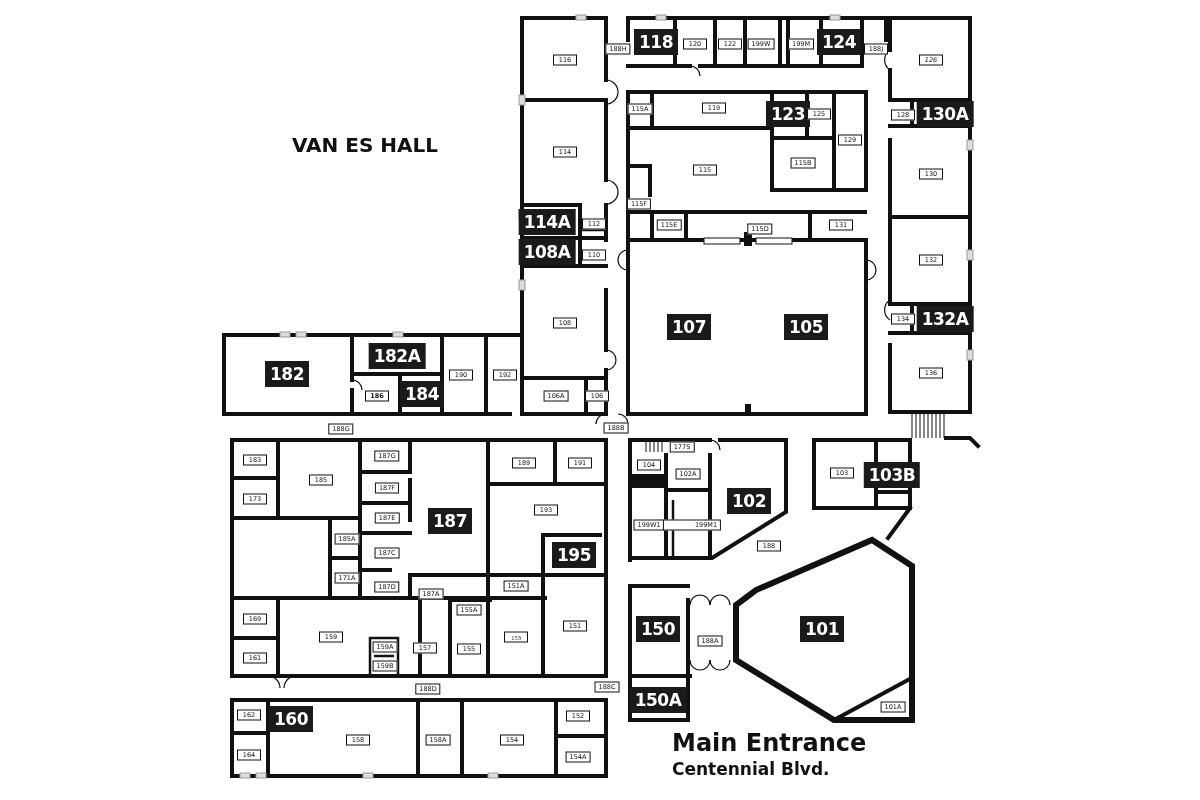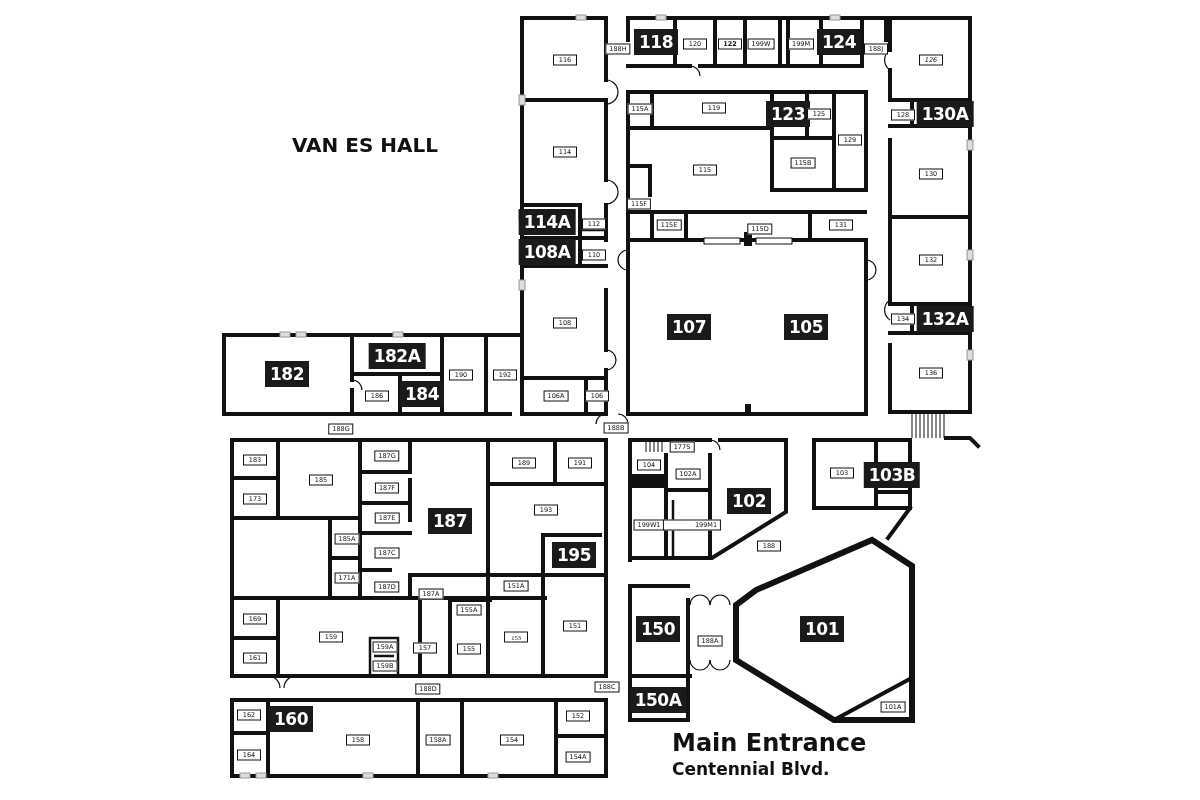--- a/index.html
+++ b/index.html
@@ -264,21 +264,21 @@
     <div class="big" style="left: 892px; top: 475px;">103B</div>
     <div class="big" style="left: 658px; top: 629px;">150</div>
     <div class="big" style="left: 822px; top: 629px;">101</div>
     <div class="big" style="left: 658px; top: 700px;">150A</div>
     <div class="big" style="left: 291px; top: 719px;">160</div>
   </div>
 <div id="rooms-small">
     <div class="small" style="left: 565px; top: 60px;">116</div>
     <div class="small" style="left: 618px; top: 49px;">188H</div>
     <div class="small" style="left: 695px; top: 44px;">120</div>
-    <div class="small" style="left: 730px; top: 44px; font-weight: bold;">122</div>
+    <div class="small" style="left: 730px; top: 44px;">122</div>
     <div class="small" style="left: 761px; top: 44px;">199W</div>
     <div class="small" style="left: 801px; top: 44px;">199M</div>
     <div class="small" style="left: 876px; top: 49px;">188J</div>
     <div class="small" style="left: 931px; top: 60px; font-style: italic;">126</div>
     <div class="small" style="left: 640px; top: 109px;">115A</div>
     <div class="small" style="left: 714px; top: 108px;">119</div>
     <div class="small" style="left: 819px; top: 114px;">125</div>
     <div class="small" style="left: 903px; top: 115px;">128</div>
     <div class="small" style="left: 850px; top: 140px;">129</div>
     <div class="small" style="left: 565px; top: 152px;">114</div>
@@ -290,21 +290,21 @@
     <div class="small" style="left: 669px; top: 225px;">115E</div>
     <div class="small" style="left: 748px; top: 229px; margin-left: 12px;">115D</div>
     <div class="small" style="left: 841px; top: 225px;">131</div>
     <div class="small" style="left: 594px; top: 255px;">110</div>
     <div class="small" style="left: 931px; top: 260px;">132</div>
     <div class="small" style="left: 565px; top: 323px;">108</div>
     <div class="small" style="left: 903px; top: 319px;">134</div>
     <div class="small" style="left: 931px; top: 373px;">136</div>
     <div class="small" style="left: 461px; top: 375px;">190</div>
     <div class="small" style="left: 505px; top: 375px;">192</div>
-    <div class="small" style="left: 377px; top: 396px;">186</div>
+    <div class="small" style="left: 377px; top: 396px; font-weight: bold;">186</div>
     <div class="small" style="left: 556px; top: 396px;">106A</div>
     <div class="small" style="left: 597px; top: 396px;">106</div>
     <div class="small" style="left: 341px; top: 429px;">188G</div>
     <div class="small" style="left: 616px; top: 428px;">188B</div>
     <div class="small" style="left: 682px; top: 447px;">177S</div>
     <div class="small" style="left: 255px; top: 460px;">183</div>
     <div class="small" style="left: 387px; top: 456px;">187G</div>
     <div class="small" style="left: 524px; top: 463px;">189</div>
     <div class="small" style="left: 580px; top: 463px;">191</div>
     <div class="small" style="left: 649px; top: 465px;">104</div>

